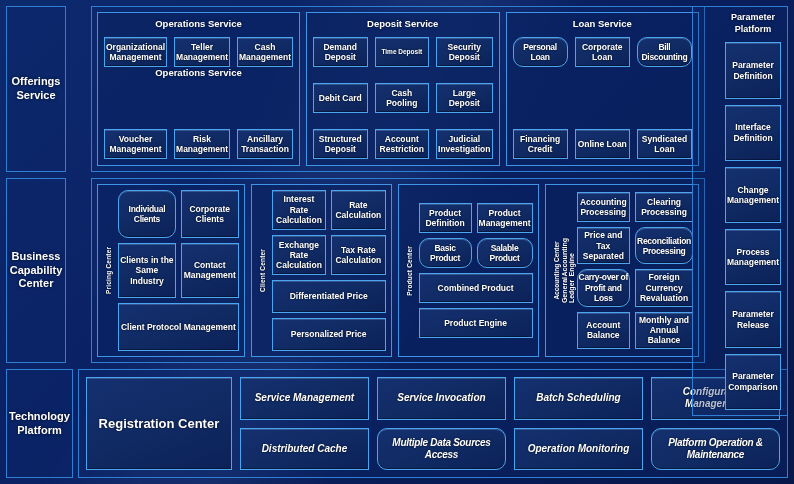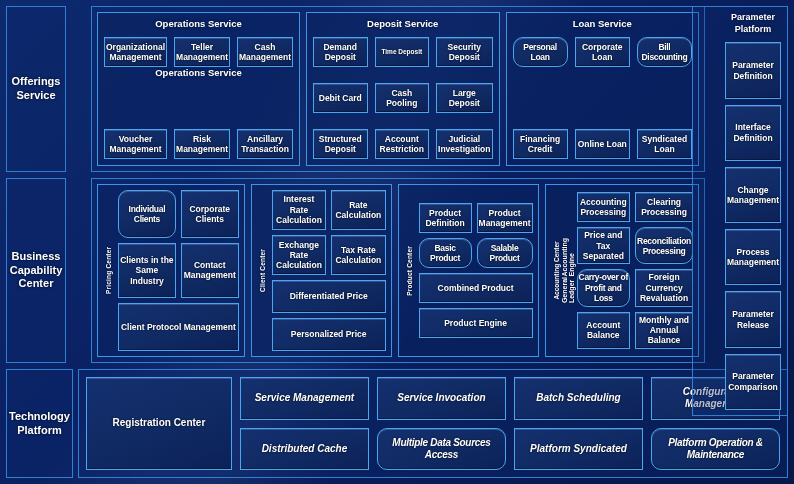--- a/index.html
+++ b/index.html
@@ -214,21 +214,21 @@
   
   .tech-body {
     flex: 1 1 auto;
     border: 1px solid #2f7fd4;
     background: rgba(12,42,112,0.30);
     padding: 7px;
     display: flex;
     gap: 8px;
   }
   .tech-reg { flex: 0 0 146px; display: flex; }
-  .tech-reg .box { flex: 1 1 auto; font-size: 10px; }
+  .tech-reg .box { flex: 1 1 auto; font-size: 13px; }
   .tech-grid {
     flex: 1 1 auto;
     display: grid;
     grid-template-columns: repeat(4, 1fr);
     grid-template-rows: 1fr 1fr;
     gap: 8px;
   }
   .tech-grid .box { font-size: 10px; min-height: 28px; font-style: italic; }
 </style>
 </head>
@@ -395,21 +395,21 @@
       <div class="tech-reg">
         <div class="box">Registration Center</div>
       </div>
       <div class="tech-grid">
         <div class="box">Service Management</div>
         <div class="box">Service Invocation</div>
         <div class="box">Batch Scheduling</div>
         <div class="box">Configuration Management</div>
         <div class="box">Distributed Cache</div>
         <div class="box tight">Multiple Data Sources Access</div>
-        <div class="box">Platform Syndicated</div>
+        <div class="box">Operation Monitoring</div>
         <div class="box tight">Platform Operation &amp; Maintenance</div>
       </div>
     </div>
   </div>
 
   <div class="sidecol" style="position:absolute; right:6px; top:6px; height:410px;padding-left:32px;">
     <div class="sidecol-title" style="white-space:pre-line;">Parameter
 Platform</div>
     <div class="box">Parameter
 Definition</div>

